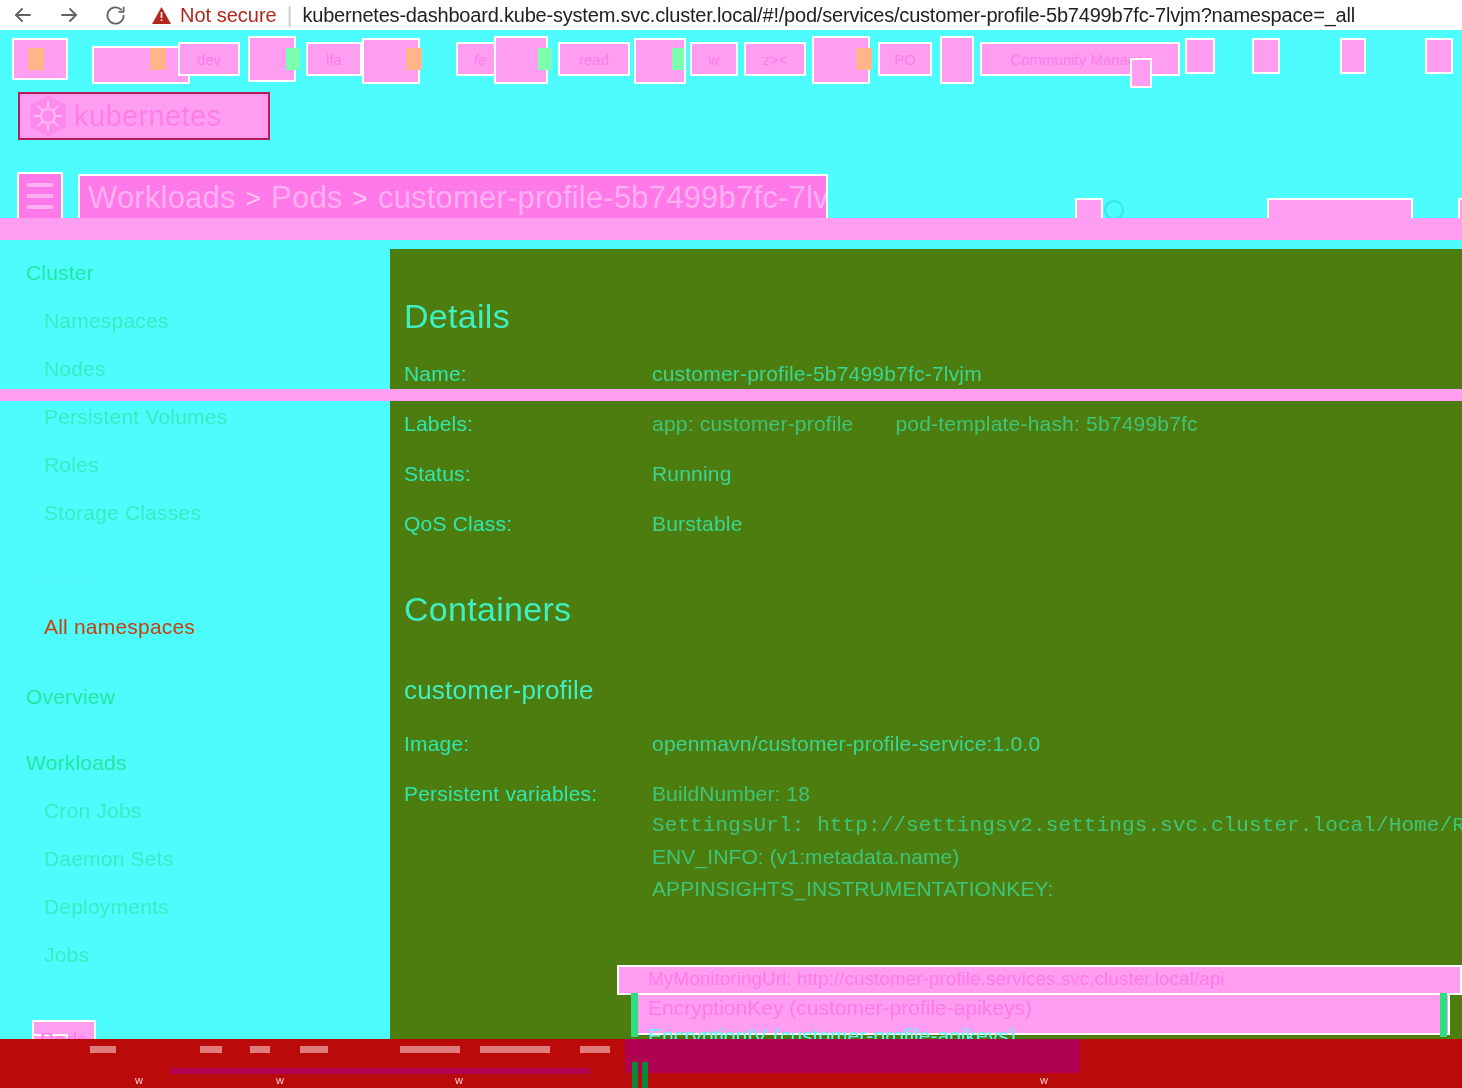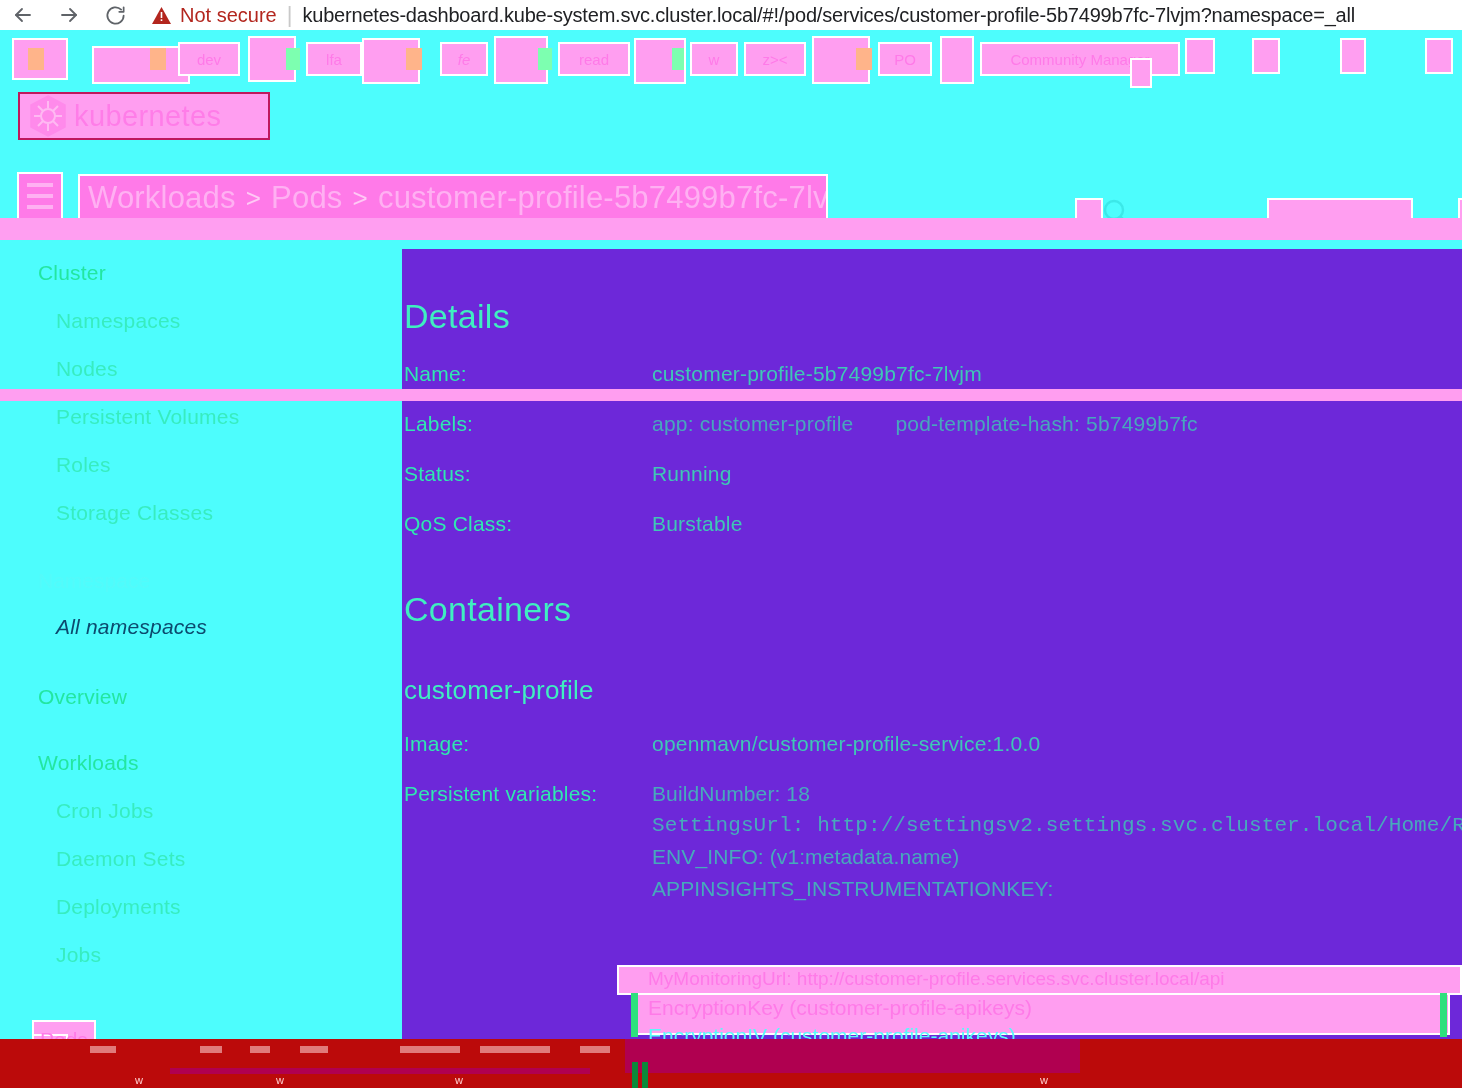--- a/index.html
+++ b/index.html
@@ -109,42 +109,42 @@
     font-size:31px; color:#ffb0f2; letter-spacing:.2px; white-space:nowrap;
     max-width:750px; overflow:hidden;
   }
   .crumb-sep{ padding:0 10px; color:#ffc9f5; font-size:26px; }
   .crumb-bottom{
     position:absolute; left:0; top:237px; width:1462px; height:12px; background:#ff9ef0;
   }
 
   
   .sidebar{
-    position:absolute; left:12px; top:249px; width:390px; height:790px;
+    position:absolute; left:0; top:249px; width:390px; height:790px;
     background:#4dfdfd; z-index:10; overflow:hidden;
   }
   .nav-head{
     font-size:21px; color:#23e6a0; padding:0 0 0 26px; height:48px;
     display:flex; align-items:center; letter-spacing:.2px;
   }
   .nav-item{
     font-size:21px; color:#2fe6a8; padding:0 0 0 44px; height:48px;
     display:flex; align-items:center; letter-spacing:.2px; opacity:.72;
   }
-  .nav-item.strong{ opacity:1; color:#0c4a6e;font-style:italic; }
+  .nav-item.strong{ opacity:1; color:#c2410c; }
   .nav-faint{
     font-size:21px; padding:0 0 0 26px; height:44px;
     display:flex; align-items:center; color:#56fafa; opacity:.85;
   }
   .nav-gap{ height:22px; }
 
   
   .main{
     position:absolute; left:390px; top:249px; width:1072px; height:790px;
-    background:#6d28d9; z-index:9; overflow:hidden;
+    background:#4d7c0f; z-index:9; overflow:hidden;
   }
   .sec-title{
     font-size:34px; color:#3fefc0; padding:48px 0 0 14px; letter-spacing:.3px;
   }
   .kv{
     display:flex; padding:0 14px 0 14px; margin-top:26px; align-items:flex-start;
   }
   .kv .k{
     width:248px; flex-shrink:0; font-size:21px; color:#2fe8b0; letter-spacing:.2px;
   }
@@ -280,21 +280,21 @@
   <div class="bm-blk" style="left:12px;  top:8px;  width:56px; height:42px;"></div>
   <div class="bm-orange" style="left:28px; top:18px; width:16px; height:22px;"></div>
   <div class="bm-blk" style="left:92px;  top:16px; width:98px; height:38px;"></div>
   <div class="bm-orange" style="left:150px;top:18px; width:16px; height:22px;"></div>
   <div class="bm" style="left:178px; width:62px;">dev</div>
   <div class="bm-blk" style="left:248px; top:6px;  width:48px; height:46px;"></div>
   <div class="bm-green" style="left:286px;top:18px; width:14px; height:22px;"></div>
   <div class="bm" style="left:306px; width:56px;">lfa</div>
   <div class="bm-blk" style="left:362px; top:8px;  width:58px; height:46px;"></div>
   <div class="bm-orange" style="left:406px;top:18px; width:16px; height:22px;"></div>
-  <div class="bm" style="left:440px; width:48px;font-style:italic;">fe</div>
+  <div class="bm" style="left:456px; width:48px;font-style:italic;">fe</div>
   <div class="bm-blk" style="left:494px; top:6px;  width:54px; height:48px;"></div>
   <div class="bm-green" style="left:538px;top:18px; width:14px; height:22px;"></div>
   <div class="bm" style="left:558px; width:72px;">read</div>
   <div class="bm-blk" style="left:634px; top:8px;  width:52px; height:46px;"></div>
   <div class="bm-green" style="left:672px;top:18px; width:12px; height:22px;"></div>
   <div class="bm" style="left:690px; width:48px;">w</div>
   <div class="bm" style="left:744px; width:62px;">z&gt;&lt;</div>
   <div class="bm-blk" style="left:812px; top:6px;  width:58px; height:48px;"></div>
   <div class="bm-orange" style="left:856px;top:18px; width:16px; height:22px;"></div>
   <div class="bm" style="left:878px; width:54px;">PO</div>

